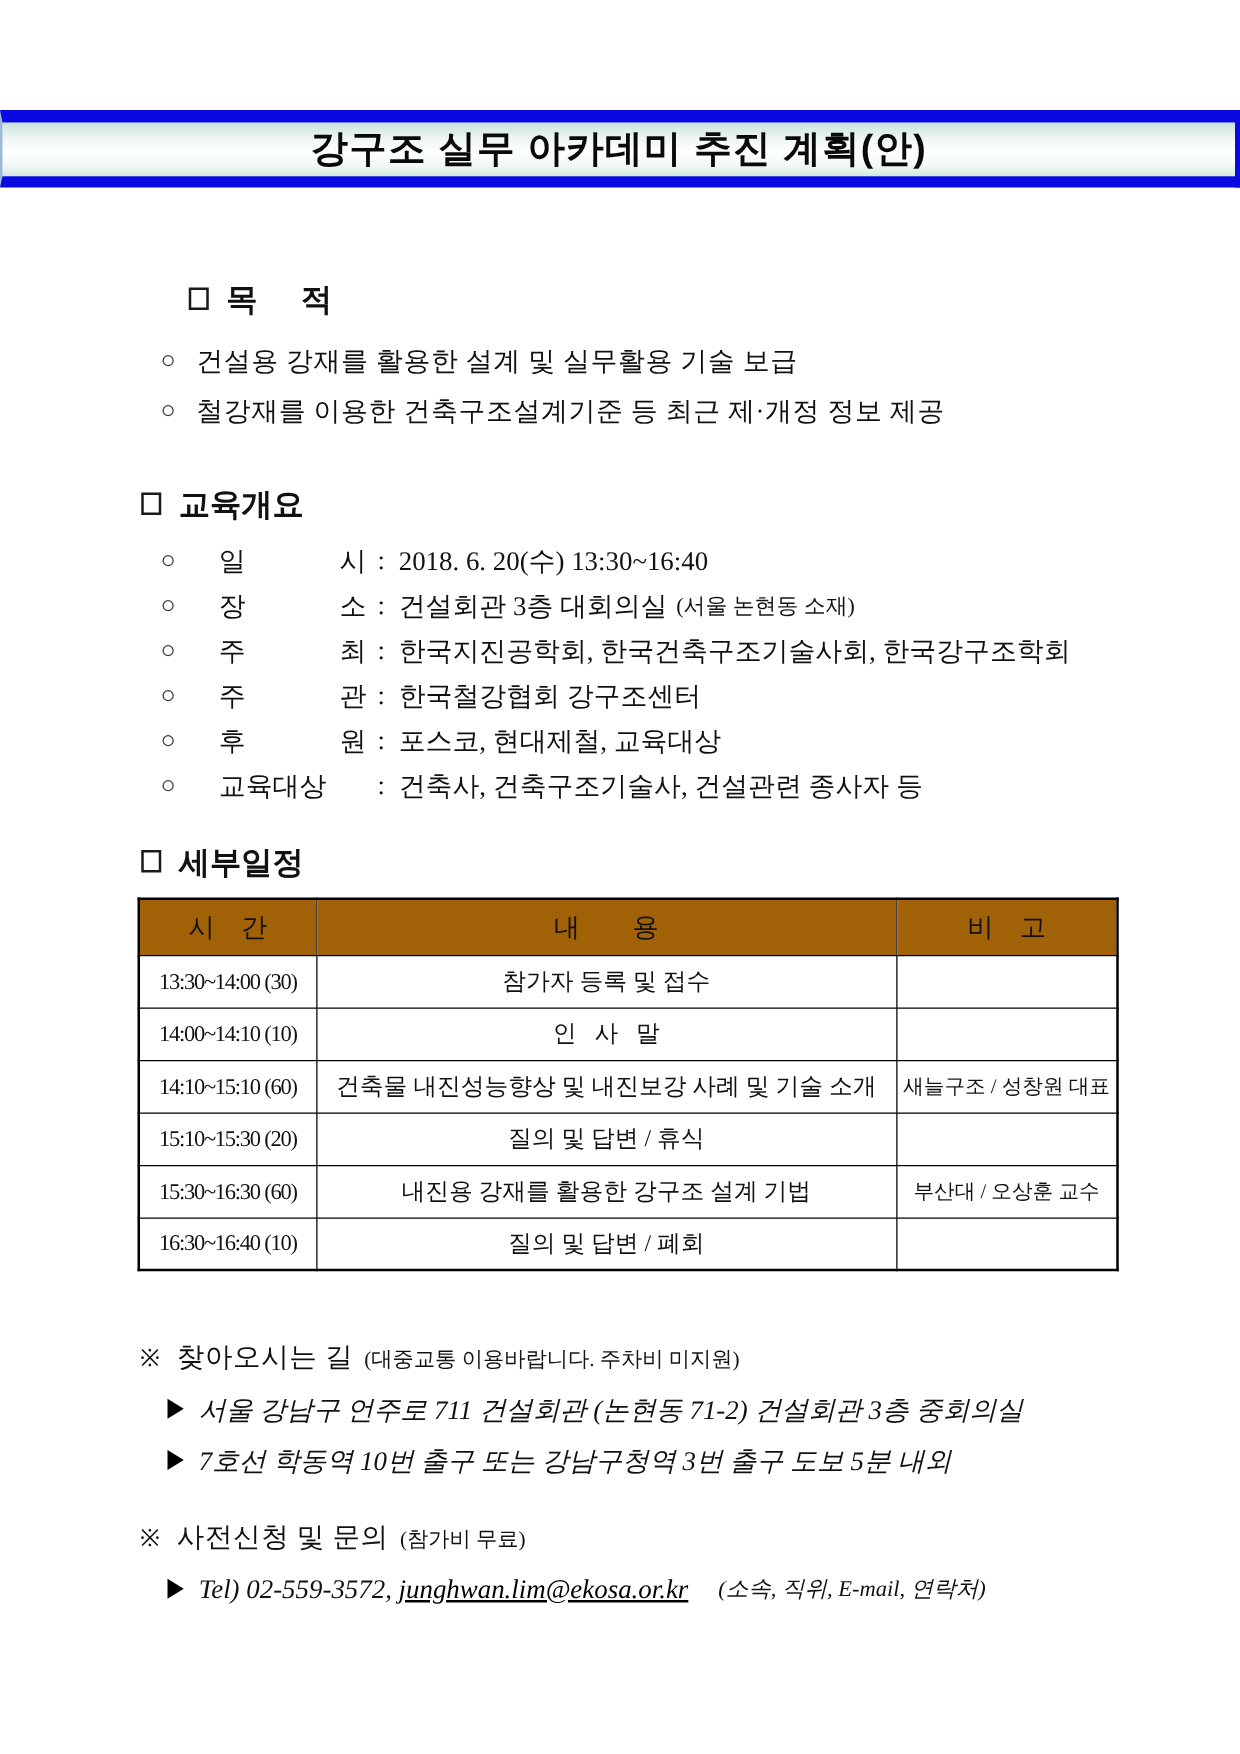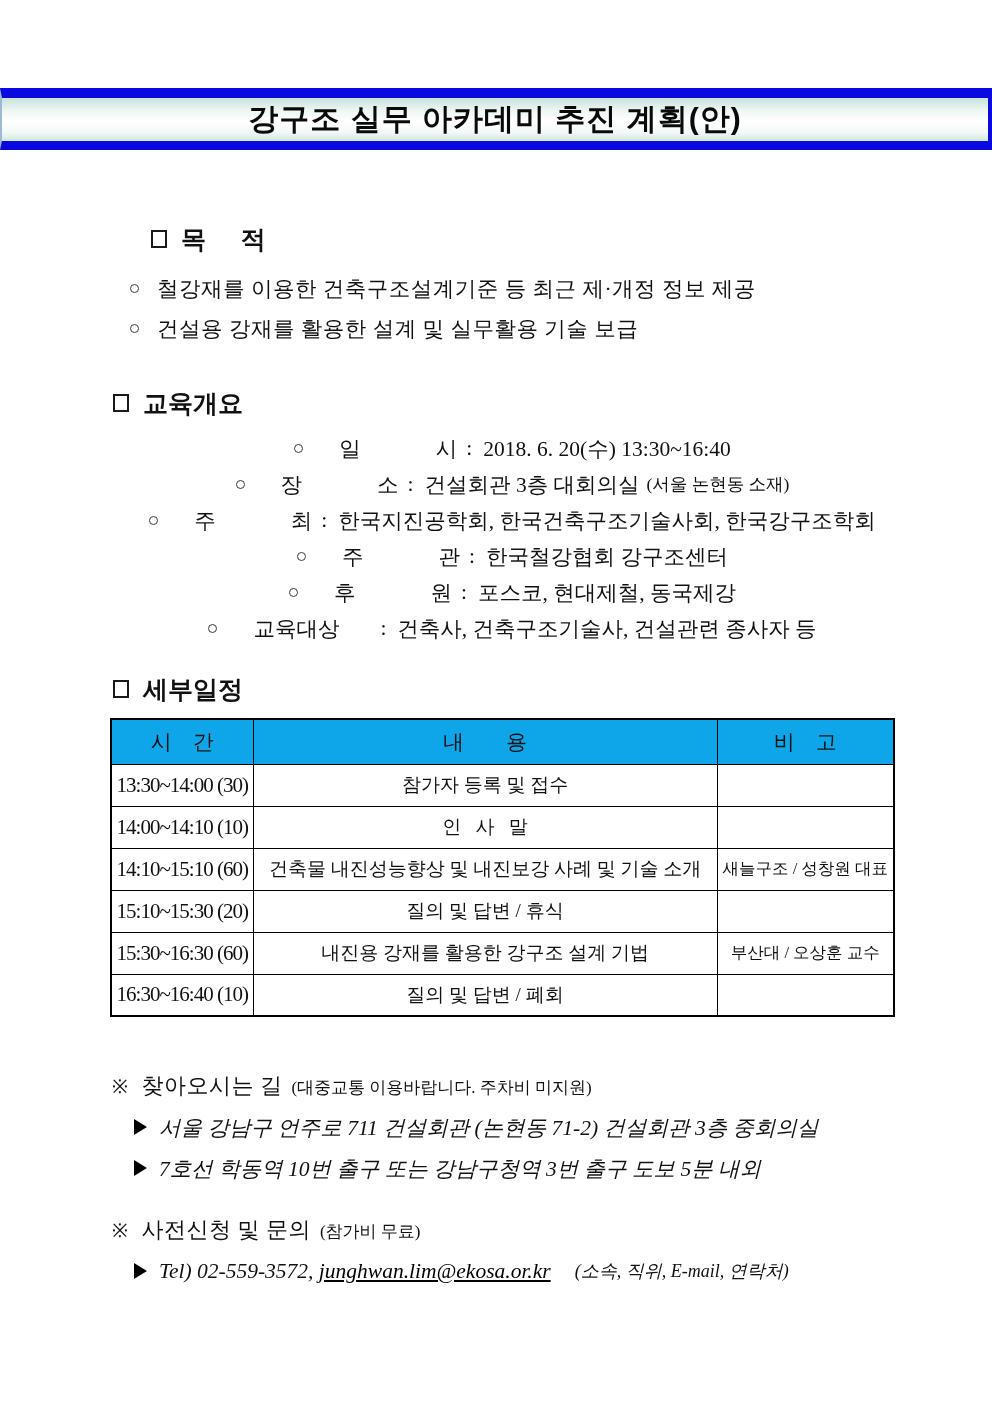--- a/index.html
+++ b/index.html
@@ -68,21 +68,20 @@
     margin-right: 18px;
     flex: none;
   }
 
   
   .overview-list { margin: 12px 0 0 33px; }
   .ov-item {
     display: flex; align-items: center;
     height: 36px;
     font-size: 21.5px;
-    justify-content: center;
   }
   .ov-label {
     display: inline-block;
     width: 118px;
     text-align: justify;
     text-align-last: justify;
     margin-left: 18px;
     flex: none;
   }
   .ov-colon { margin: 0 11px 0 9px; }
@@ -98,30 +97,30 @@
     table-layout: fixed;
   }
   .sched-table th, .sched-table td {
     border: 1px solid #000;
     text-align: center;
     vertical-align: middle;
     white-space: pre;
     overflow: hidden;
   }
   .sched-table th {
-    background: #0ea5e9;
+    background: #a16207;
     height: 45px;
     font-weight: normal;
     font-size: 21px;
   }
   .sched-table td { height: 42px; }
   .col-time   { width: 142px; }
   .col-body   { width: 464px; }
   .col-remark { width: 177px; }
-  td.cell-time    { font-size: 21px; letter-spacing: -1px; text-align: center; }
+  td.cell-time    { font-size: 18px; letter-spacing: -1px; text-align: center; }
   td.cell-content { font-size: 19px; margin-left: 44px; }
   td.cell-remark  { font-size: 16.5px; }
 
   
   .ref-line {
     display: flex; align-items: baseline;
     margin-left: 15px;
     font-size: 22px;
     letter-spacing: 0.5px;
     white-space: pre;
@@ -165,26 +164,26 @@
   <div class="content">
 
     <div class="sec-heading mt-purpose">
       <span class="checkbox-icon"></span>
       <span>목     적</span>
     </div>
     <div class="purpose-list">
 
         <div class="bullet-item">
           <span class="circle-icon"></span>
+          <span>건설용 강재를 활용한 설계 및 실무활용 기술 보급</span>
+        </div>
+
+        <div class="bullet-item">
+          <span class="circle-icon"></span>
           <span>철강재를 이용한 건축구조설계기준 등 최근 제·개정 정보 제공</span>
-        </div>
-
-        <div class="bullet-item">
-          <span class="circle-icon"></span>
-          <span>건설용 강재를 활용한 설계 및 실무활용 기술 보급</span>
         </div>
       </div>
 
     <div class="sec-heading mt-overview">
       <span class="checkbox-icon"></span>
       <span>교육개요</span>
     </div>
     <div class="overview-list">
 
         <div class="ov-item">
@@ -216,21 +215,21 @@
           <span class="ov-label">주 관</span>
           <span class="ov-colon">:</span>
           <span>한국철강협회 강구조센터</span>
 
         </div>
 
         <div class="ov-item">
           <span class="circle-icon"></span>
           <span class="ov-label">후 원</span>
           <span class="ov-colon">:</span>
-          <span>포스코, 현대제철, 동국제강</span>
+          <span>포스코, 현대제철, 교육대상</span>
 
         </div>
 
         <div class="ov-item">
           <span class="circle-icon"></span>
           <span class="ov-label">교육대상</span>
           <span class="ov-colon">:</span>
           <span>건축사, 건축구조기술사, 건설관련 종사자 등</span>
 
         </div>

